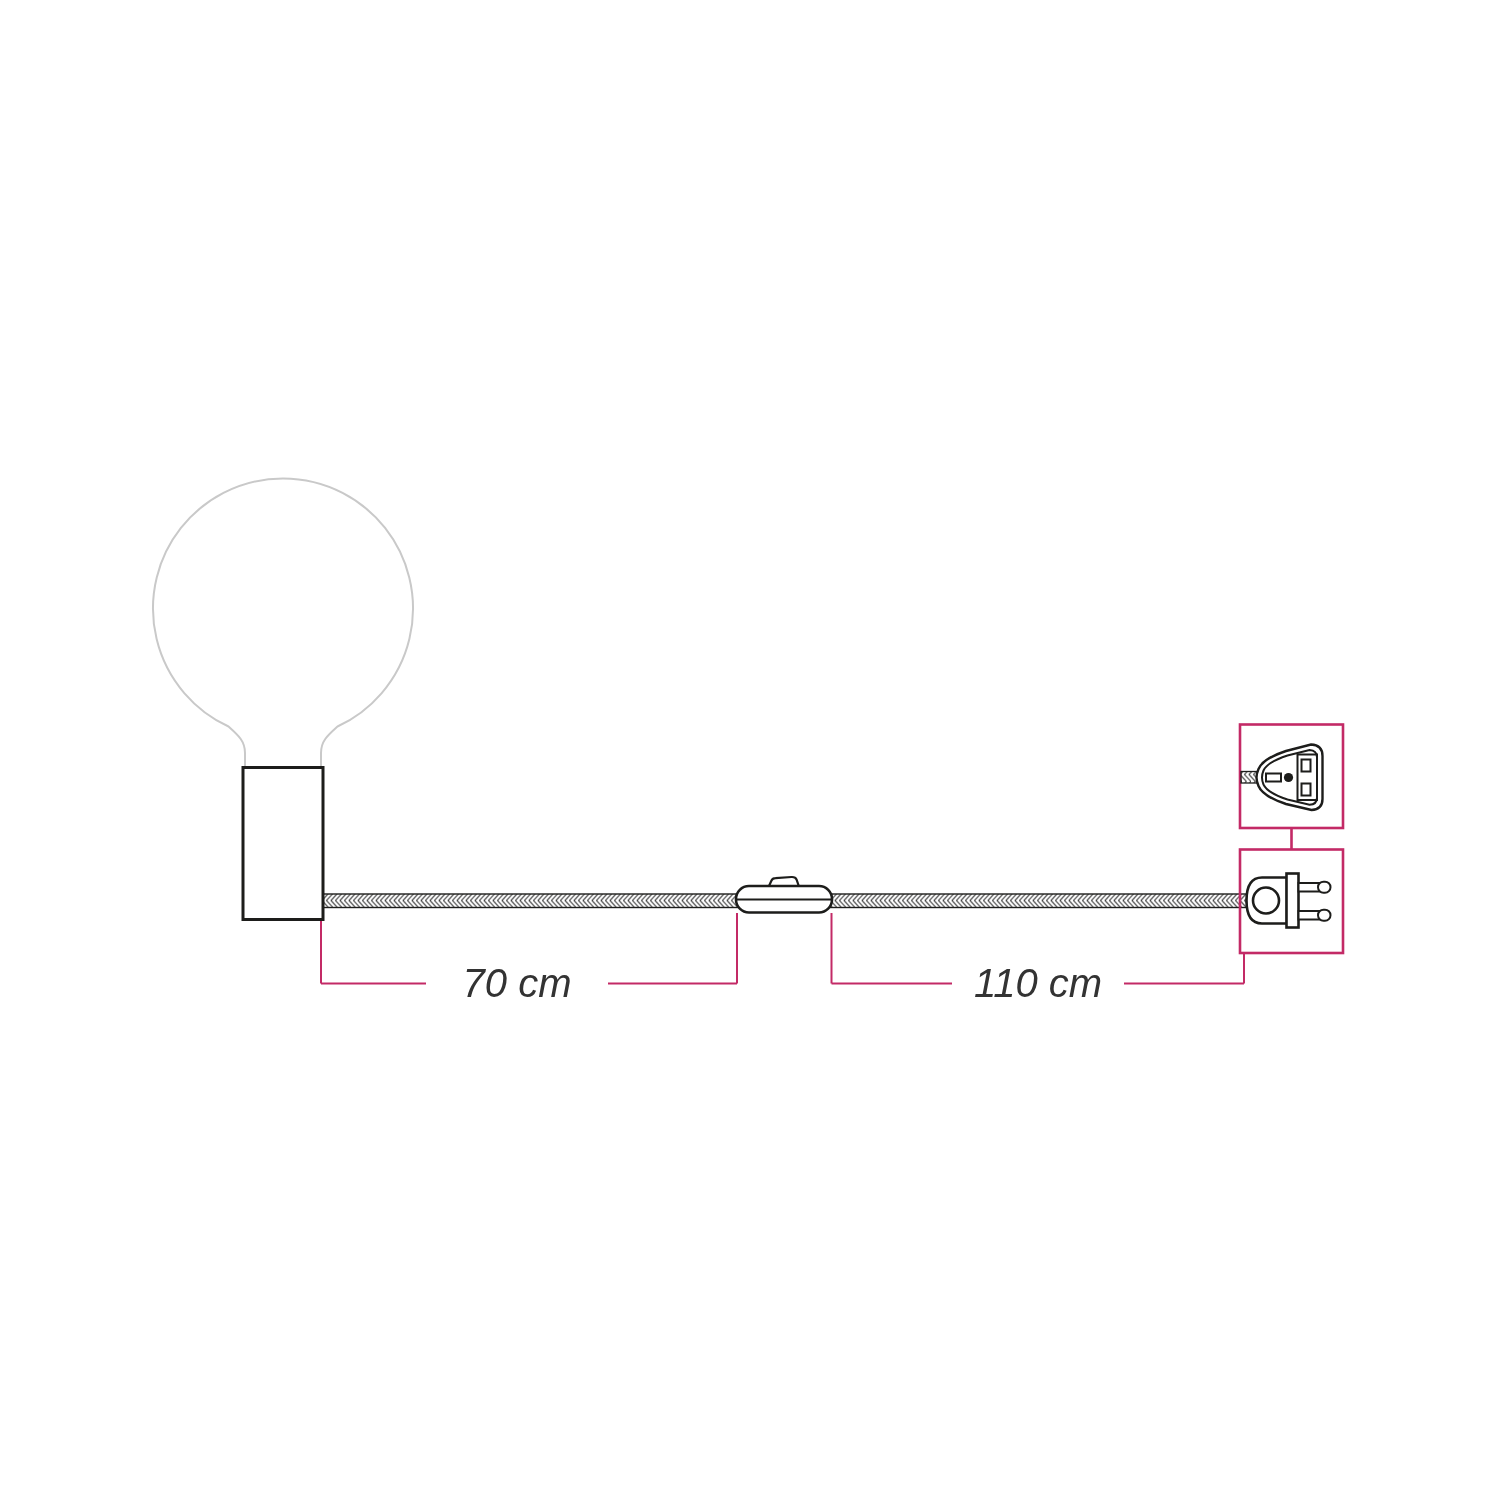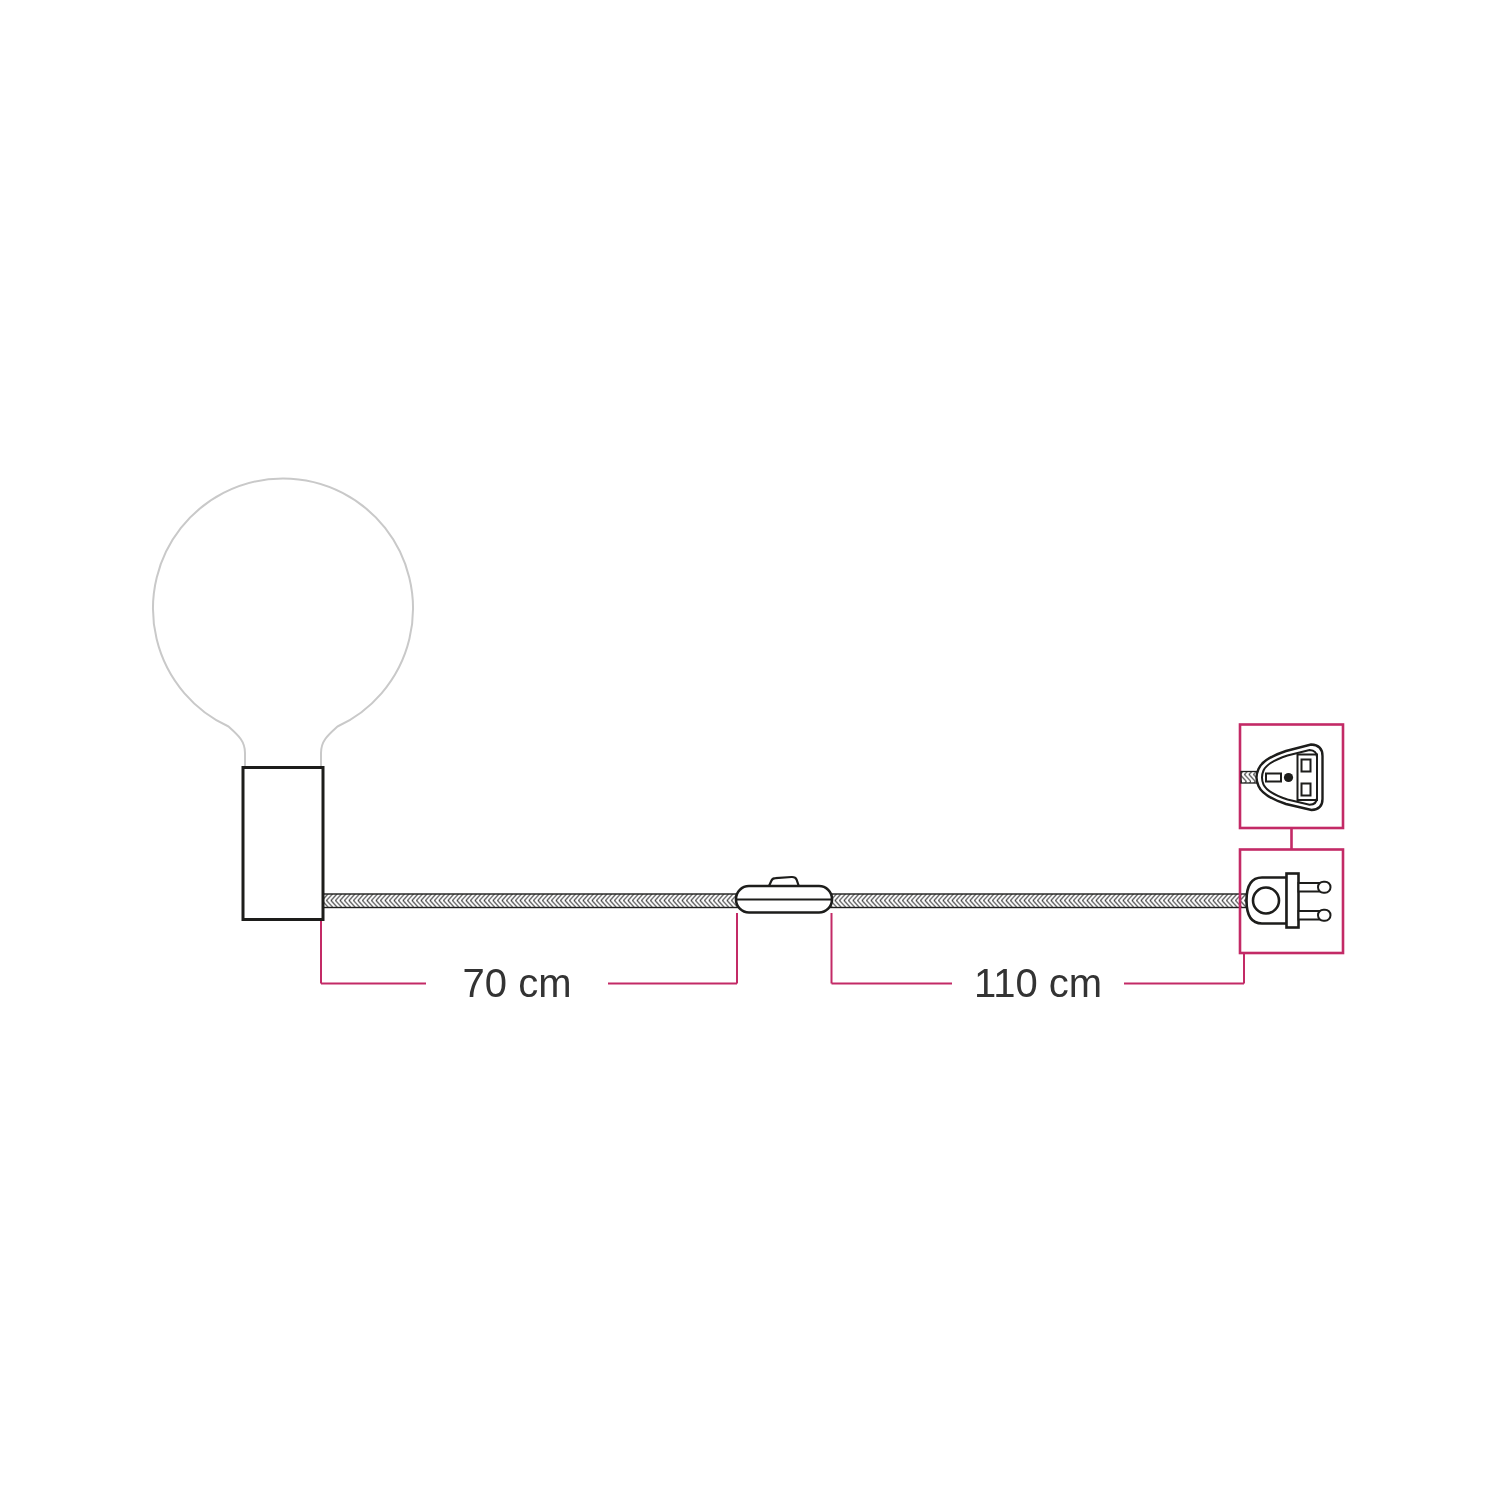--- a/index.html
+++ b/index.html
@@ -7,20 +7,21 @@
     padding: 0;
     background: #ffffff;
   }
   .canvas {
     position: relative;
     width: 1500px;
     height: 1184px;
     background: #ffffff;
     overflow: hidden;
     font-family: "Liberation Sans", sans-serif;
+    font-style: italic;
   }
   svg text {
     font-family: "Liberation Sans", sans-serif;
     font-weight: 400;
   }
 </style>
 </head>
 <body>
 
 <div class="canvas">

